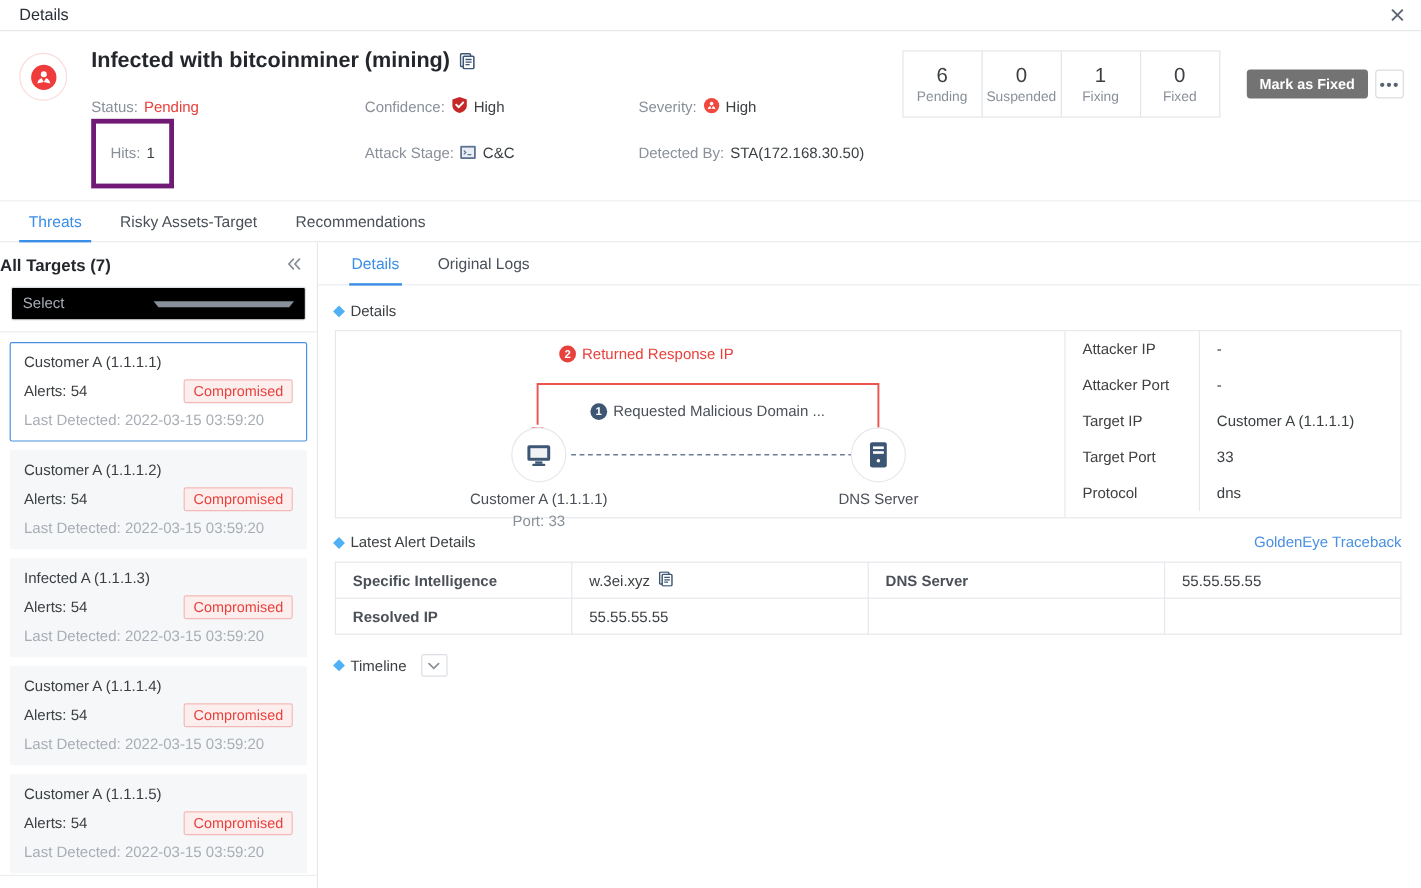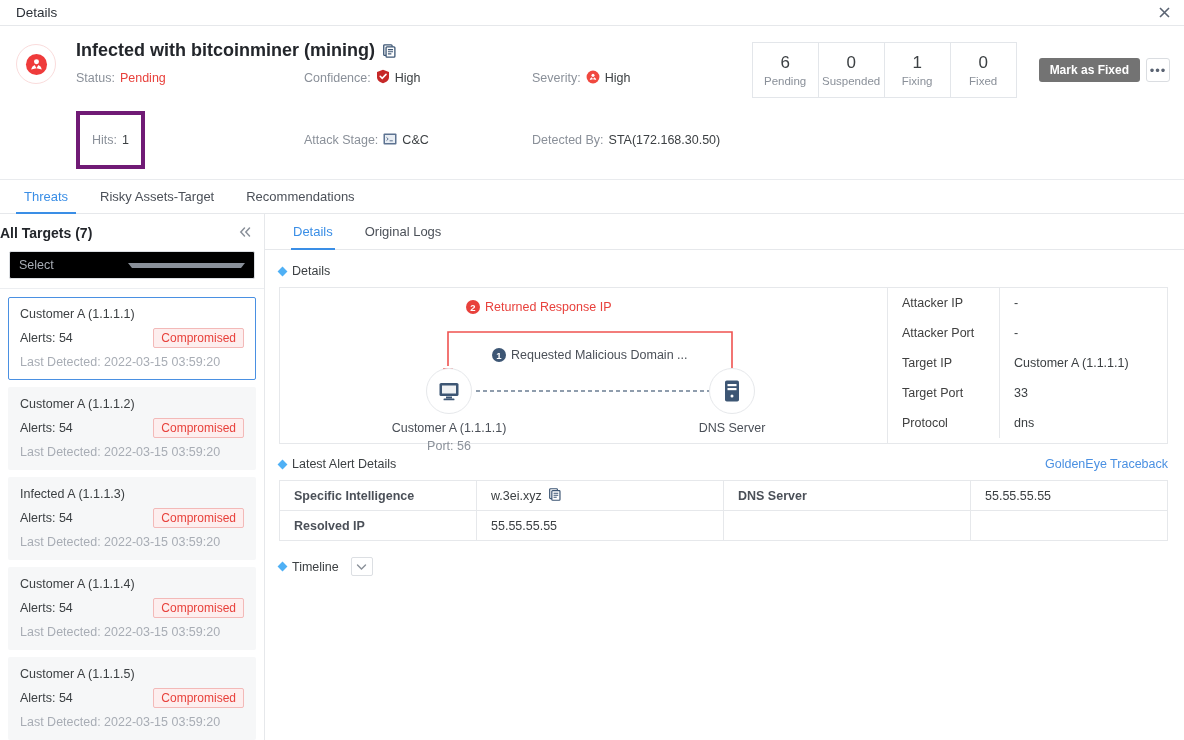--- a/index.html
+++ b/index.html
@@ -23,21 +23,21 @@
   .hdr-icon-wrap{ width:48px; }
   .threat-circle{
     width:40px;height:40px;border-radius:50%;
     border:1px solid #fadcdc;background:#fff;
     display:flex;align-items:center;justify-content:center;margin-top:4px;
   }
   .hdr-main{ flex:1; padding-left:12px; }
   .hdr-title-row{ display:flex;align-items:center;gap:8px; }
   .hdr-title{ font-size:18px;font-weight:bold;color:#23262b; }
   .copy-ic{ cursor:pointer; display:flex; }
-  .meta-grid{ margin-top:8px; display:grid; grid-template-columns:228px 228px auto; row-gap:24px; }
+  .meta-grid{ margin-top:19px; display:grid; grid-template-columns:228px 228px auto; row-gap:1px; }
   .meta-item{ display:flex;align-items:center;gap:5px;font-size:12.5px;color:#8a9099; }
   .meta-val{ color:#3c4043; }
   .meta-val.red{ color:#e8413c; }
   .hits-box{ border:4px solid #701a75; padding:18px 12px; display:inline-flex; }
   .hits-cell{ grid-row:2; }
 
   .hdr-right{ display:flex; align-items:flex-start; gap:0; padding-top:2px; }
   .stat-box{
     width:67px;height:56px;border:1px solid #e3e6ea;margin-left:-1px;
     display:flex;flex-direction:column;align-items:center;justify-content:center;
@@ -374,21 +374,21 @@
           <div class="node" style="left:104px; top:80px;">
             <div class="node-circle">
               <svg width="24" height="24" viewBox="0 0 24 24">
                 <rect x="2.5" y="4" width="19" height="13" rx="1.6" fill="#3d5674"></rect>
                 <rect x="5" y="6.5" width="14" height="8" fill="#fff" opacity="0.92"></rect>
                 <rect x="9" y="17.5" width="6" height="2" fill="#3d5674"></rect>
                 <rect x="6.5" y="19.5" width="11" height="1.8" rx="0.9" fill="#3d5674"></rect>
               </svg>
             </div>
             <div class="node-lbl">Customer A (1.1.1.1)</div>
-            <div class="node-sub">Port: 56</div>
+            <div class="node-sub">Port: 33</div>
           </div>
 
           <div class="node" style="left:387px; top:80px;">
             <div class="node-circle">
               <svg width="22" height="24" viewBox="0 0 22 24">
                 <rect x="4" y="1.5" width="14" height="21" rx="1.8" fill="#3d5674"></rect>
                 <rect x="6.5" y="5" width="9" height="2.2" fill="#fff"></rect>
                 <rect x="6.5" y="9" width="9" height="2.2" fill="#fff"></rect>
                 <circle cx="11" cy="17" r="1.5" fill="#fff"></circle>
               </svg>

